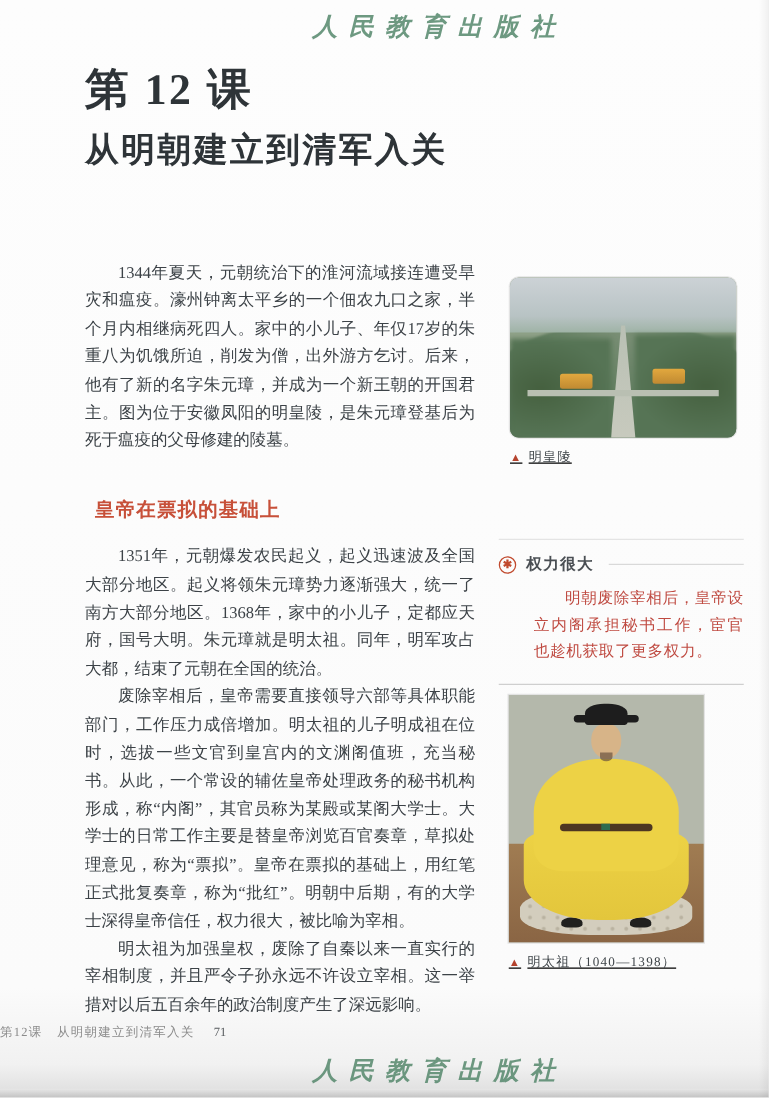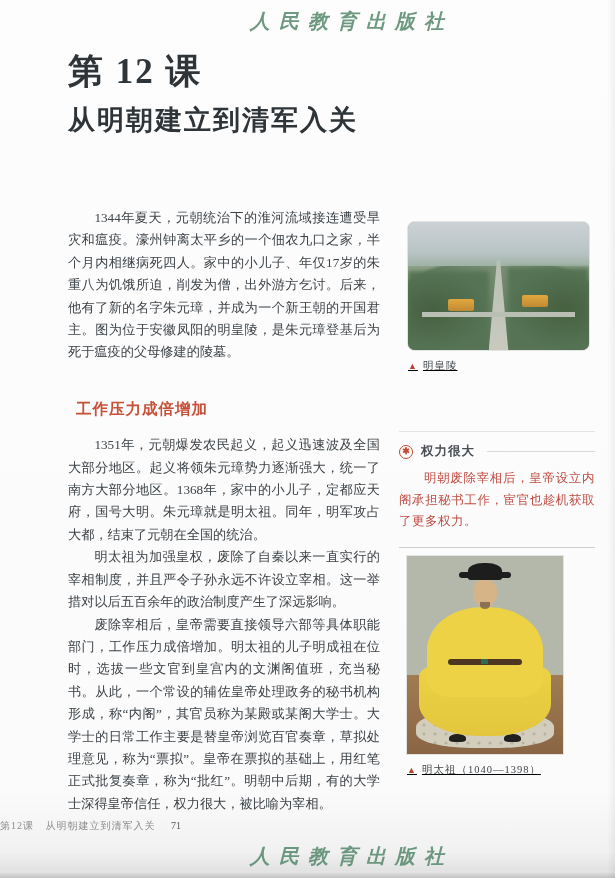--- a/index.html
+++ b/index.html
@@ -95,21 +95,21 @@
   .focus-box { position:absolute; left:399px; top:431px; width:196px;
     border-top:1px solid #e4e4e4; border-bottom:1px solid #cfcfcf; padding:11px 0 14px 0; }
   .focus-head { display:flex; align-items:center; gap:8px; }
   .focus-icon { width:14px; height:14px; border:1.6px solid #c14a2e; border-radius:50%;
     color:#c14a2e; font-size:9px; line-height:11px; text-align:center; font-weight:bold;
     flex:0 0 auto; }
   .focus-title { font-family:"Liberation Sans", sans-serif; font-size:12.5px;
     font-weight:bold; color:#4a4f54; letter-spacing:1px; }
   .focus-rule { flex:1; height:1px; background:#d9d9d9; margin-left:4px; }
   .focus-text { margin-top:8px; font-size:12.5px; line-height:21.5px; color:#bf4a41;
-    text-align:justify; text-indent:2em; letter-spacing:.5px; }
+    text-align:justify; text-indent:2em; letter-spacing:.5px;margin-left:28px; }
 
   
   .footer { position:absolute; left:0; top:819px; width:555px; 
     font-size:10px; color:#8b8b8b; letter-spacing:1px; }
   .footer .pg { color:#55595c; margin-left:12px; letter-spacing:0; }
   .footer .ft-title { margin-left:8px; }
 </style>
 </head>
 <body>
 
@@ -117,24 +117,24 @@
 
   <div class="logo top">人民教育出版社</div>
 
   <div class="title-block">
     <div class="lesson-no">第 12 课</div>
     <div class="lesson-title">从明朝建立到清军入关</div>
   </div>
 
   <div class="body-col">
     <p>1344年夏天，元朝统治下的淮河流域接连遭受旱灾和瘟疫。濠州钟离太平乡的一个佃农九口之家，半个月内相继病死四人。家中的小儿子、年仅17岁的朱重八为饥饿所迫，削发为僧，出外游方乞讨。后来，他有了新的名字朱元璋，并成为一个新王朝的开国君主。图为位于安徽凤阳的明皇陵，是朱元璋登基后为死于瘟疫的父母修建的陵墓。</p>
-    <div class="section-heading">工作压力成倍增加</div>
+    <div class="section-heading">皇帝在票拟的基础上</div>
     <p>1351年，元朝爆发农民起义，起义迅速波及全国大部分地区。起义将领朱元璋势力逐渐强大，统一了南方大部分地区。1368年，家中的小儿子，定都应天府，国号大明。朱元璋就是明太祖。同年，明军攻占大都，结束了元朝在全国的统治。</p>
+    <p>废除宰相后，皇帝需要直接领导六部等具体职能部门，工作压力成倍增加。明太祖的儿子明成祖在位时，选拔一些文官到皇宫内的文渊阁值班，充当秘书。从此，一个常设的辅佐皇帝处理政务的秘书机构形成，称“内阁”，其官员称为某殿或某阁大学士。大学士的日常工作主要是替皇帝浏览百官奏章，草拟处理意见，称为“票拟”。皇帝在票拟的基础上，用红笔正式批复奏章，称为“批红”。明朝中后期，有的大学士深得皇帝信任，权力很大，被比喻为宰相。</p>
     <p>明太祖为加强皇权，废除了自秦以来一直实行的宰相制度，并且严令子孙永远不许设立宰相。这一举措对以后五百余年的政治制度产生了深远影响。</p>
-    <p>废除宰相后，皇帝需要直接领导六部等具体职能部门，工作压力成倍增加。明太祖的儿子明成祖在位时，选拔一些文官到皇宫内的文渊阁值班，充当秘书。从此，一个常设的辅佐皇帝处理政务的秘书机构形成，称“内阁”，其官员称为某殿或某阁大学士。大学士的日常工作主要是替皇帝浏览百官奏章，草拟处理意见，称为“票拟”。皇帝在票拟的基础上，用红笔正式批复奏章，称为“批红”。明朝中后期，有的大学士深得皇帝信任，权力很大，被比喻为宰相。</p>
   </div>
 
   <div class="figure" style="left:408px; top:222px;">
     <div class="tomb-photo">
       <div class="ground"></div>
       <div class="sky"></div>
       <div class="trees-l"></div>
       <div class="trees-r"></div>
       <div class="path"></div>
       <div class="cross"></div>

